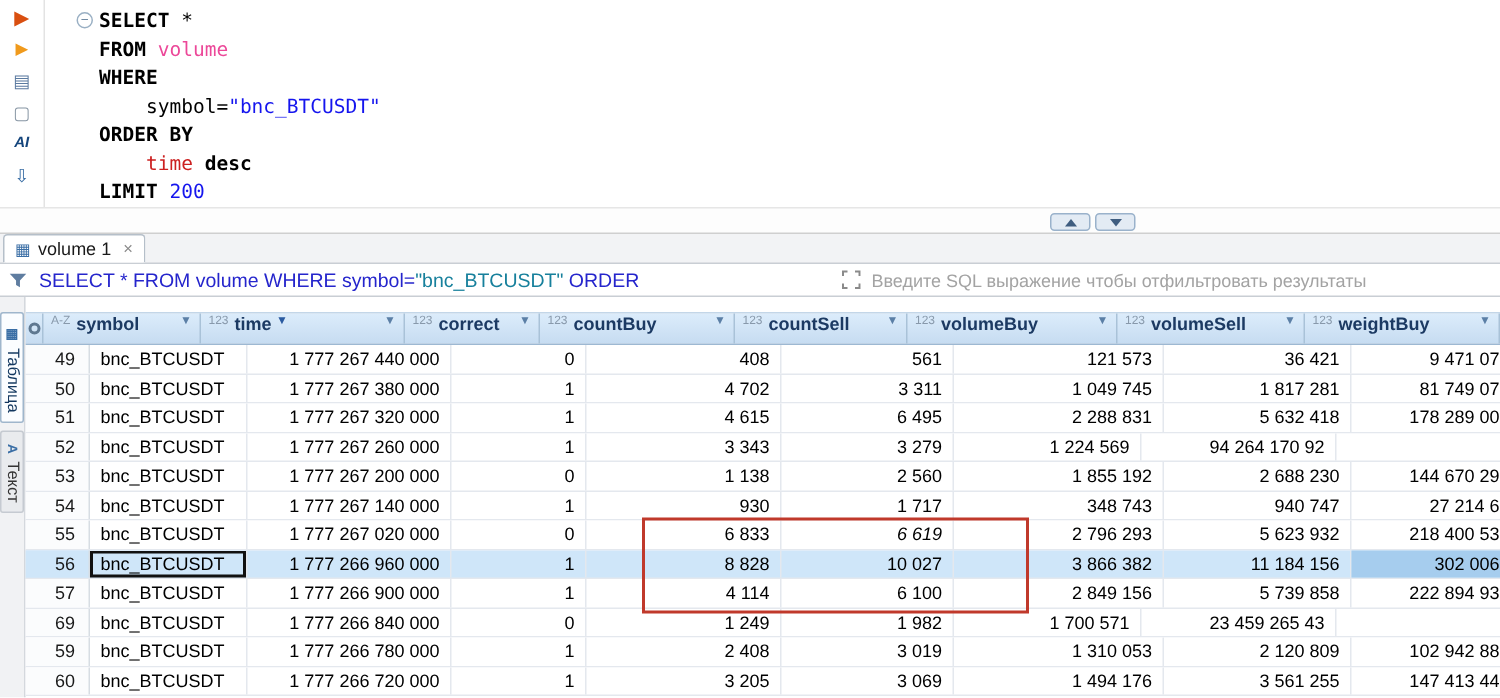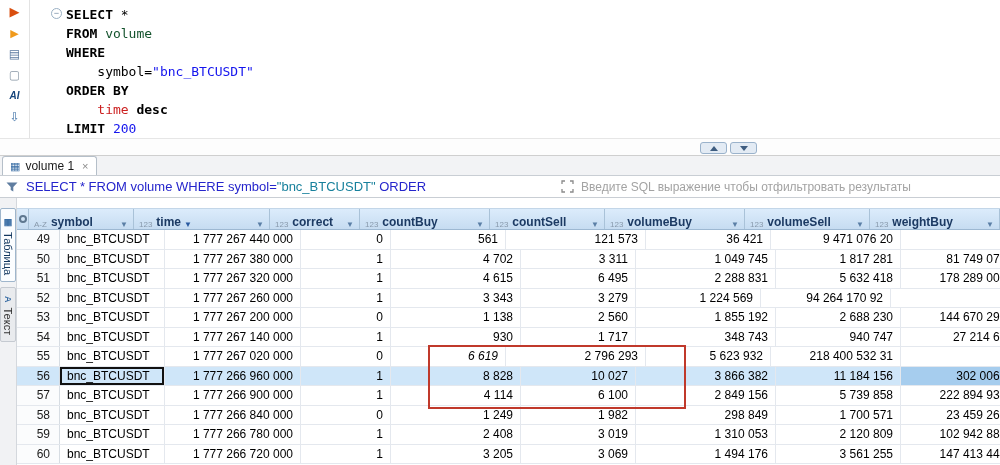--- a/index.html
+++ b/index.html
@@ -8,21 +8,21 @@
 
   
   .editor{height:138px;display:flex;background:#fff}
   .toolcol{width:30px;border-right:1px solid #e3e3e3;display:flex;flex-direction:column;align-items:center;padding-top:4px;gap:5px}
   .tbico{width:20px;height:16px;line-height:16px;text-align:center;cursor:pointer;user-select:none}
   .gutter{width:36px;position:relative}
   .fold{position:absolute;right:4px;top:8px;width:11px;height:11px;border:1px solid #9ab0c4;border-radius:50%;color:#6c86a0;font-size:9px;line-height:9px;text-align:center;cursor:pointer}
   .code{padding-top:5px;font-family:"DejaVu Sans Mono",monospace;font-size:13px;line-height:19px;cursor:text}
   .codeline{white-space:pre}
   .tok-kw{color:#000000;font-weight:bold}
-  .tok-table{color:#14532d}
+  .tok-table{color:#ec4899}
   .tok-str{color:#1515ee}
   .tok-type{color:#cc2020}
   .tok-num{color:#1515ee}
   .tok-plain{color:#000}
 
   
   .splitter{height:18px;background:#fdfdfd;border-top:1px solid #e6e6e6;border-bottom:1px solid #cfcfcf;position:relative}
   .splitbtns{position:absolute;left:700px;top:3px;display:flex;gap:3px}
   .splitbtn{width:27px;height:12px;background:#e3ebf4;border:1px solid #9ab2cb;border-radius:3px;display:flex;align-items:center;justify-content:center;cursor:pointer}
   .tri-up{width:0;height:0;border-left:4px solid transparent;border-right:4px solid transparent;border-bottom:5px solid #3f5d80}
@@ -50,21 +50,21 @@
   .sidetabs{width:17px;background:#f1f2f4;border-right:1px solid #d4d8dd;padding-top:10px;display:flex;flex-direction:column;align-items:center;gap:5px}
   .sidetab{writing-mode:vertical-rl;background:#e9ebee;border:1px solid #c5cad1;padding:6px 1px;font-size:11px;color:#333;cursor:pointer;border-radius:2px}
   .sidetab.active{background:#fbfdff;border-color:#9fb6cc;color:#12375f}
   .sidetab .sico{font-size:9px;color:#3a6ea5;margin:2px 0 5px 0;font-weight:bold}
 
   .gridwrap{flex:1;overflow:hidden;position:relative}
   .gridgap{height:10px}
   .ghead{display:flex;height:22px;background:linear-gradient(#dcecfb,#c6dcf1);border-bottom:1px solid #9db8d2;border-top:1px solid #c3d6e8}
   .rnh{width:43px;display:flex;align-items:center;justify-content:center;border-right:1px solid #a9c2d8;cursor:pointer}
   .rnico{width:8px;height:8px;border:2px solid #5f7890;border-radius:50%}
-  .hcell{display:flex;align-items:flex-end;padding:0 5px;border-right:1px solid #a9c2d8;font-weight:bold;color:#1c3a63;font-size:12px;cursor:pointer;overflow:hidden;white-space:nowrap;flex:0 0 auto}
+  .hcell{display:flex;align-items:flex-start;padding:0 5px;border-right:1px solid #a9c2d8;font-weight:bold;color:#1c3a63;font-size:12px;cursor:pointer;overflow:hidden;white-space:nowrap;flex:0 0 auto}
   .hcell .typ{font-size:8px;color:#8899ab;margin-right:4px;font-weight:normal}
   .hcell .sorti{font-size:8px;color:#2a5aa0;margin-left:3px}
   .hcell .farrow{margin-left:auto;font-size:8px;color:#5b7fa6;padding-left:4px}
 
   .gbody{}
   .grow{display:flex;height:19.5px;border-bottom:1px solid #e4e8ee;background:#fff}
   .rn{width:43px;flex:0 0 auto;text-align:right;padding-right:9px;line-height:19.5px;border-right:1px solid #d7dde3;background:#fbfcfd;color:#1a1a1a;cursor:pointer}
   .cell{flex:0 0 auto;padding:0 7px;line-height:19.5px;border-right:1px solid #e4e8ee;overflow:hidden;white-space:nowrap;cursor:default}
   .cell.num{text-align:right}
   .grow.sel{background:#cfe6f9}
@@ -187,20 +187,21 @@
           <span class="lab">weightBuy</span>
           <span class="farrow">▼</span>
         </div>
       </div>
     <div class="gbody">
         <div class="grow">
           <div class="rn">49</div>
           <div class="cell" style="width: 105px;">bnc_BTCUSDT</div>
           <div class="cell num" style="width: 136px;">1 777 267 440 000</div>
           <div class="cell num" style="width: 90px;">0</div>
+          <div class="cell num" style="width: 130px;">408</div>
           <div class="cell num" style="width: 115px;">561</div>
           <div class="cell num" style="width: 140px;">121 573</div>
           <div class="cell num" style="width: 125px;">36 421</div>
           <div class="cell num" style="width: 130px;">9 471 076 20</div>
         </div>
         <div class="grow">
           <div class="rn">50</div>
           <div class="cell" style="width: 105px;">bnc_BTCUSDT</div>
           <div class="cell num" style="width: 136px;">1 777 267 380 000</div>
           <div class="cell num" style="width: 90px;">1</div>
@@ -251,20 +252,21 @@
           <div class="cell num" style="width: 115px;">1 717</div>
           <div class="cell num" style="width: 140px;">348 743</div>
           <div class="cell num" style="width: 125px;">940 747</div>
           <div class="cell num" style="width: 130px;">27 214 626 5</div>
         </div>
         <div class="grow">
           <div class="rn">55</div>
           <div class="cell" style="width: 105px;">bnc_BTCUSDT</div>
           <div class="cell num" style="width: 136px;">1 777 267 020 000</div>
           <div class="cell num" style="width: 90px;">0</div>
+          <div class="cell num" style="width: 130px;">6 833</div>
           <div class="cell num" style="width: 115px; font-style: italic;">6 619</div>
           <div class="cell num" style="width: 140px;">2 796 293</div>
           <div class="cell num" style="width: 125px;">5 623 932</div>
           <div class="cell num" style="width: 130px;">218 400 532 31</div>
         </div>
         <div class="grow sel">
           <div class="rn">56</div>
           <div class="cell focus" style="width: 105px;">bnc_BTCUSDT</div>
           <div class="cell num" style="width: 136px;">1 777 266 960 000</div>
           <div class="cell num" style="width: 90px;">1</div>
@@ -279,27 +281,26 @@
           <div class="cell" style="width: 105px;">bnc_BTCUSDT</div>
           <div class="cell num" style="width: 136px;">1 777 266 900 000</div>
           <div class="cell num" style="width: 90px;">1</div>
           <div class="cell num" style="width: 130px;">4 114</div>
           <div class="cell num" style="width: 115px;">6 100</div>
           <div class="cell num" style="width: 140px;">2 849 156</div>
           <div class="cell num" style="width: 125px;">5 739 858</div>
           <div class="cell num" style="width: 130px;">222 894 936 94</div>
         </div>
         <div class="grow">
-          <div class="rn">58</div>
+          <div class="rn">69</div>
           <div class="cell" style="width: 105px;">bnc_BTCUSDT</div>
           <div class="cell num" style="width: 136px;">1 777 266 840 000</div>
           <div class="cell num" style="width: 90px;">0</div>
           <div class="cell num" style="width: 130px;">1 249</div>
           <div class="cell num" style="width: 115px;">1 982</div>
-          <div class="cell num" style="width: 140px;">298 849</div>
           <div class="cell num" style="width: 125px;">1 700 571</div>
           <div class="cell num" style="width: 130px;">23 459 265 43</div>
         </div>
         <div class="grow">
           <div class="rn">59</div>
           <div class="cell" style="width: 105px;">bnc_BTCUSDT</div>
           <div class="cell num" style="width: 136px;">1 777 266 780 000</div>
           <div class="cell num" style="width: 90px;">1</div>
           <div class="cell num" style="width: 130px;">2 408</div>
           <div class="cell num" style="width: 115px;">3 019</div>

